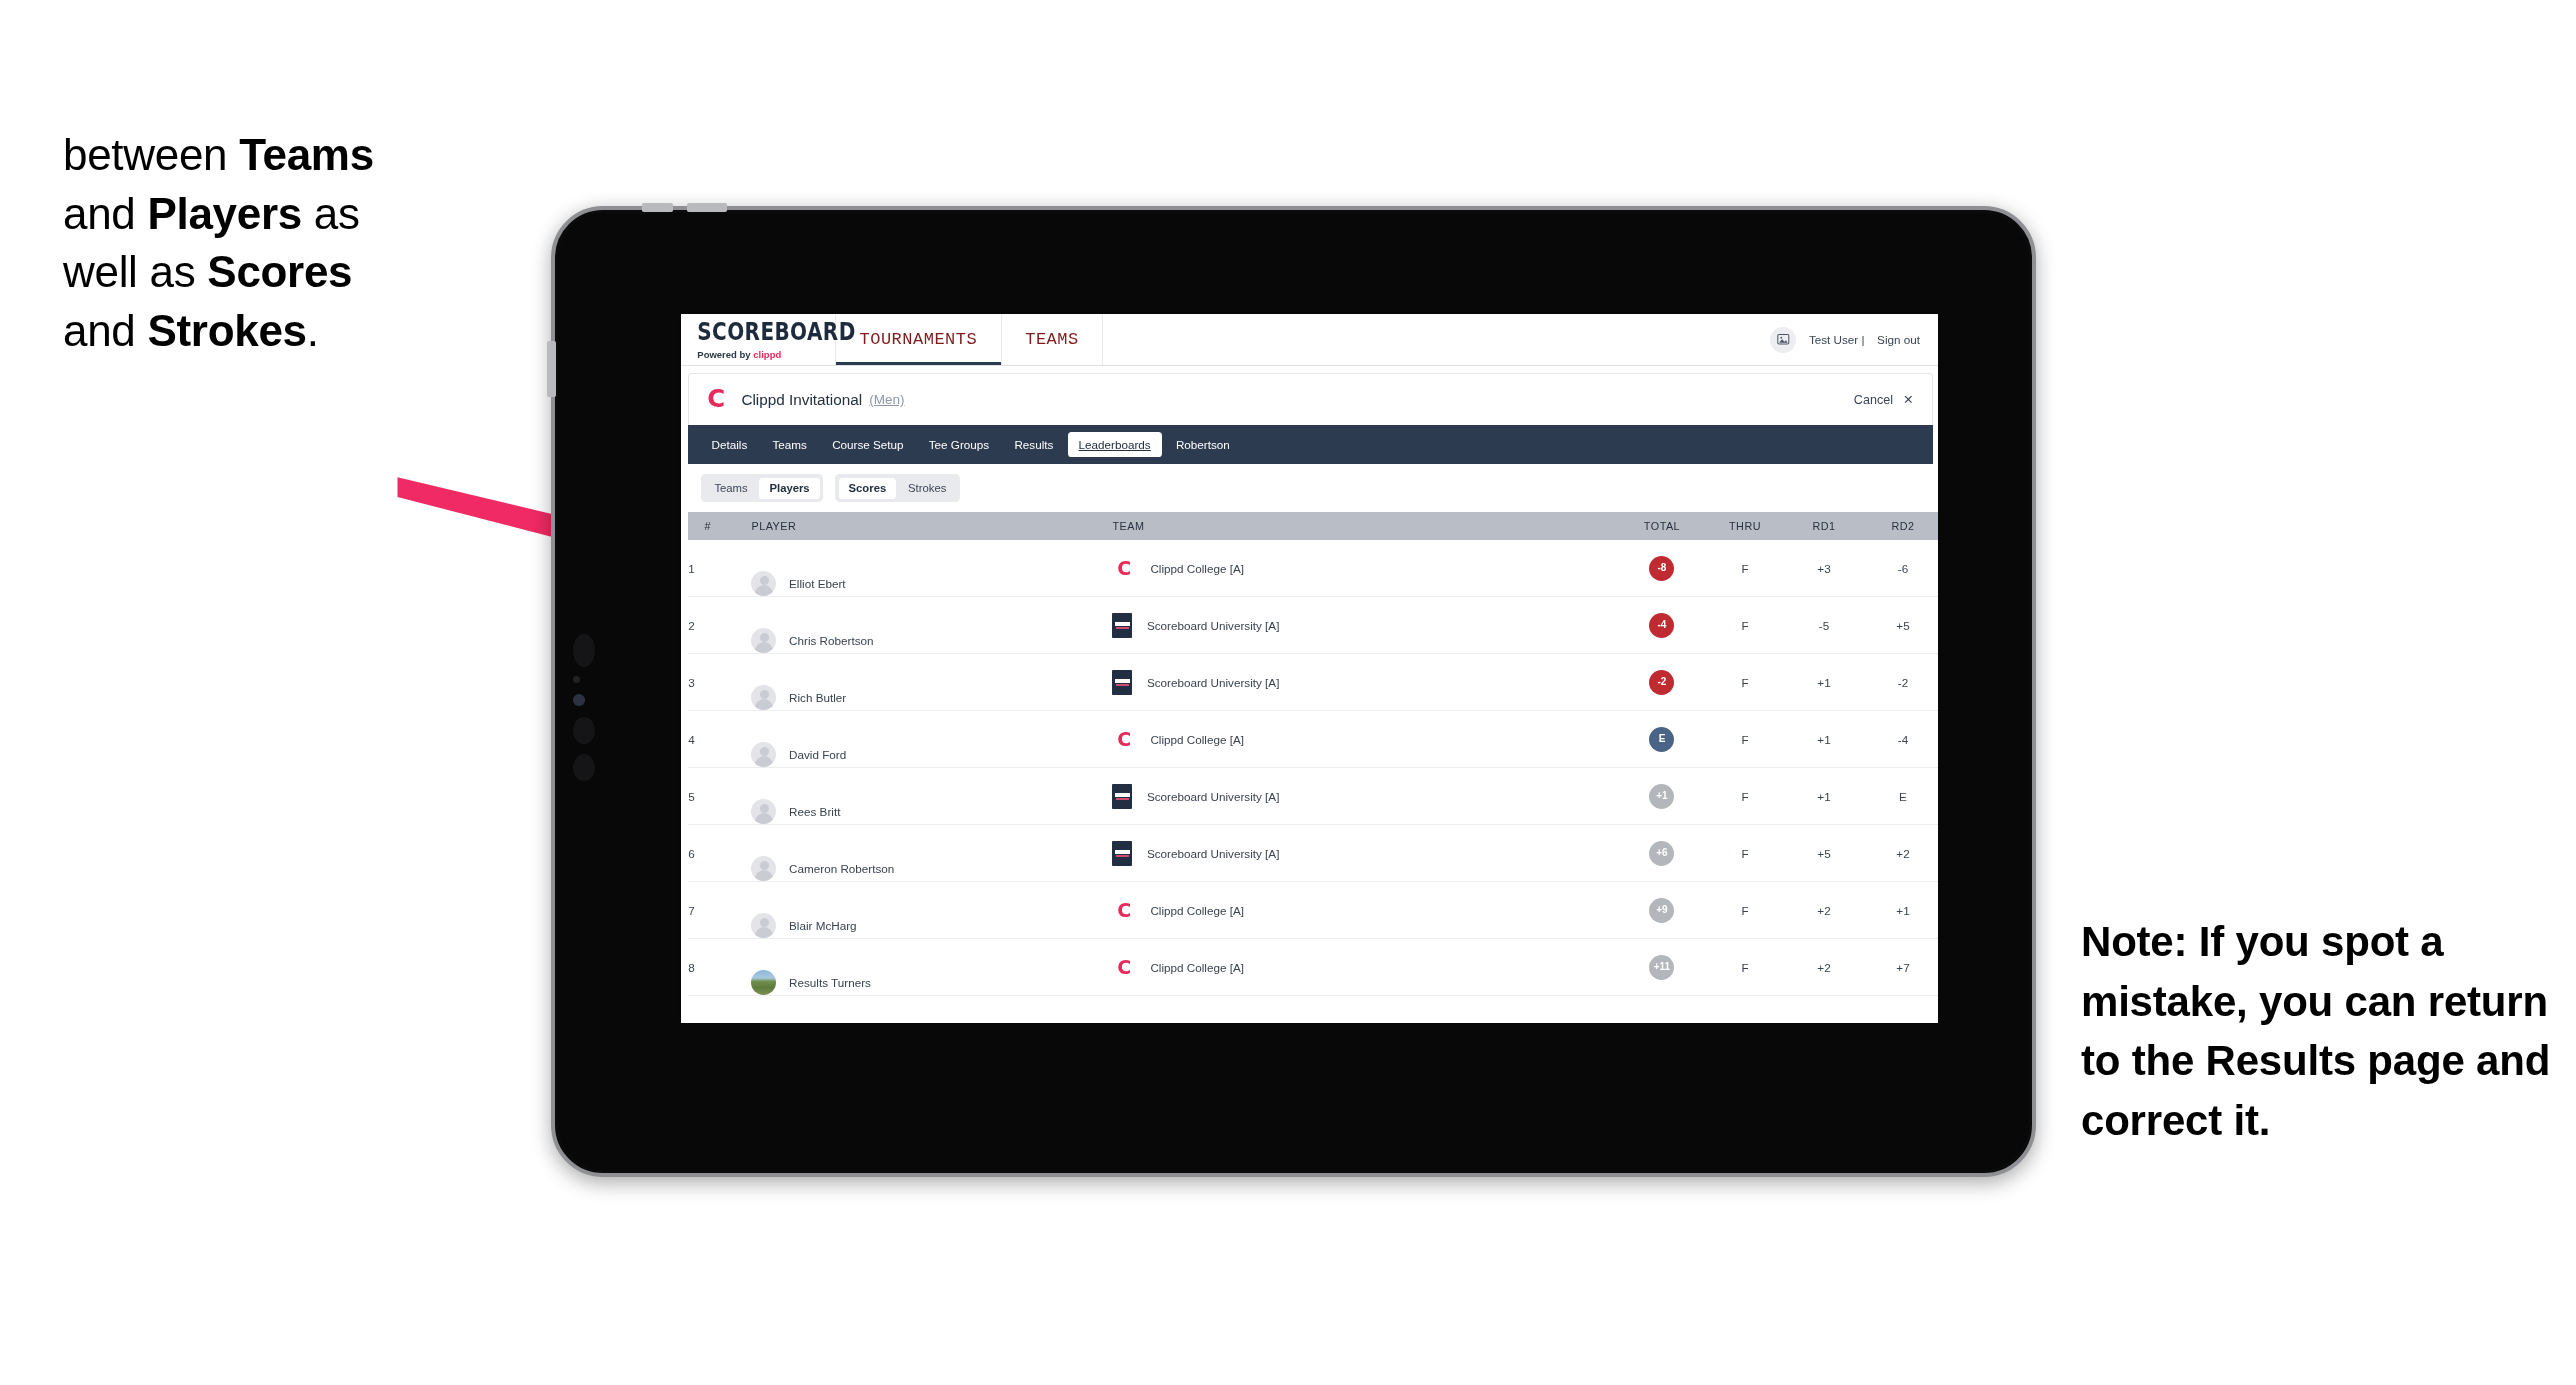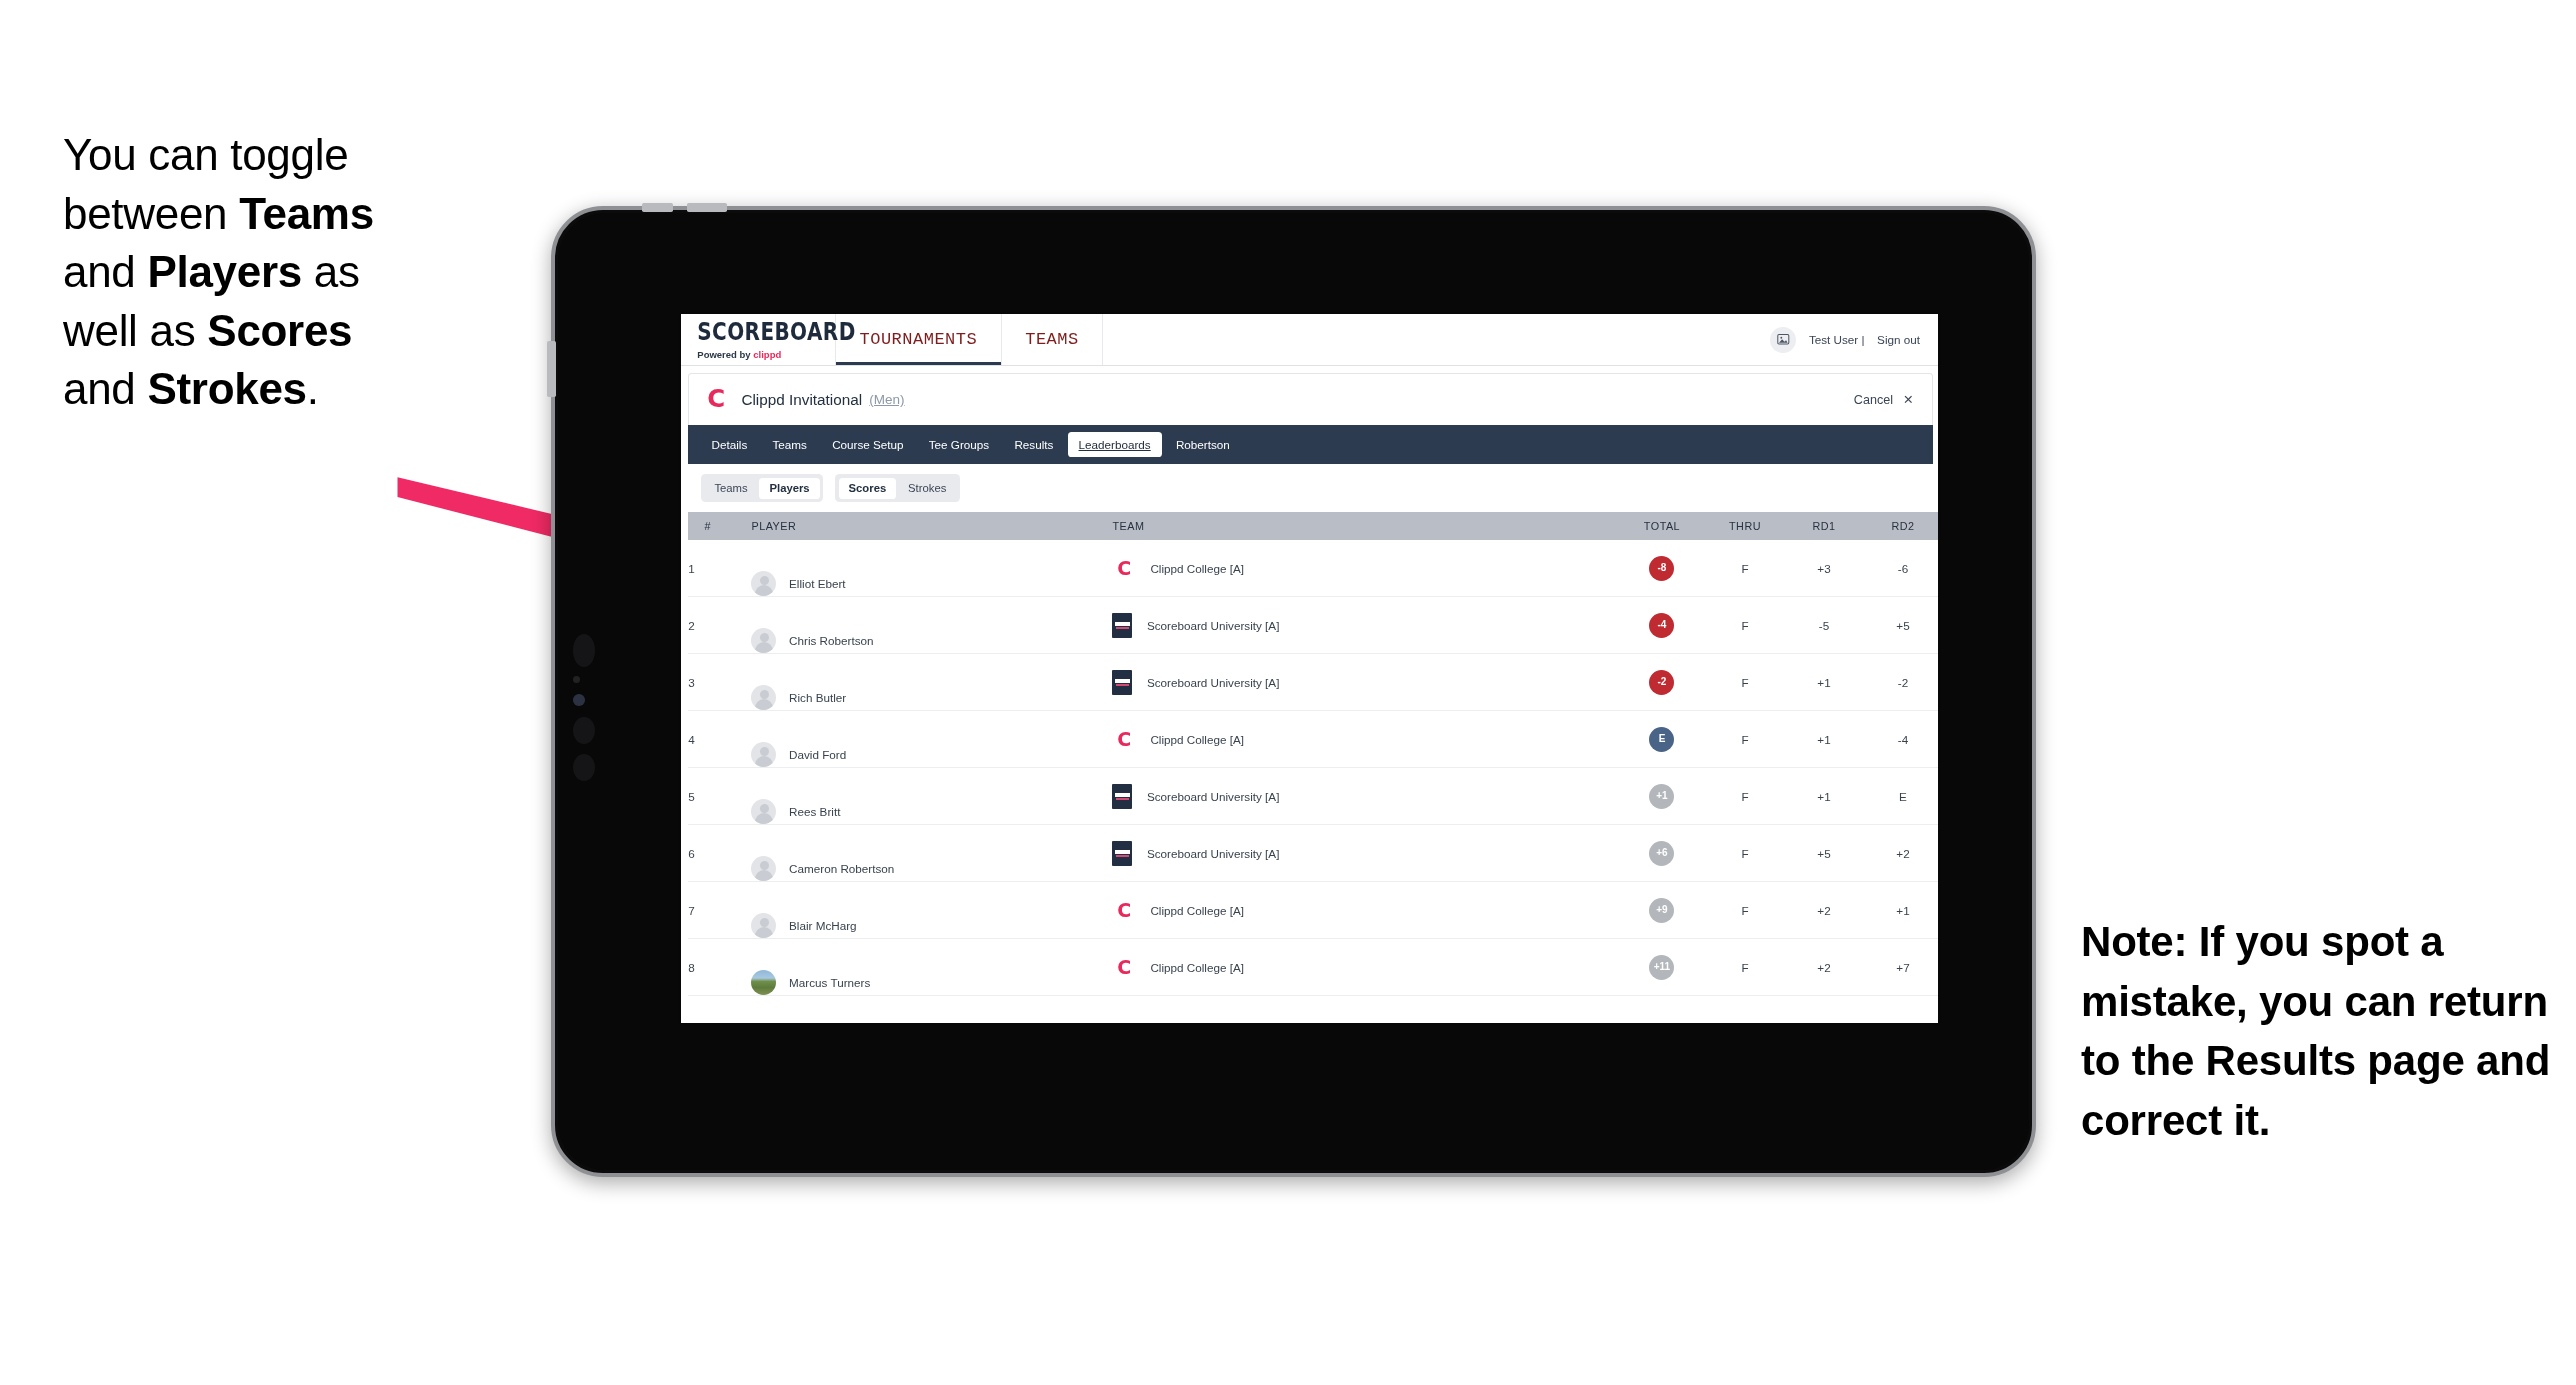--- a/index.html
+++ b/index.html
@@ -375,21 +375,20 @@
   }
   .badge.red  { background: #c02a31; }
   .badge.blue { background: #4a6487; }
   .badge.gray { background: #b3b6bb; }
   td.ctr { text-align: center; }
 </style>
 </head>
 <body>
 
 <div class="annotation" id="ann-left">
-  <div>You can toggle</div>
   <div><span>between </span><b>Teams</b></div>
   <div><span>and </span><b>Players</b><span> as</span></div>
   <div><span>well as </span><b>Scores</b></div>
   <div><span>and </span><b>Strokes</b><span>.</span></div>
 </div>
 
 <div class="arrow-wrap">
   <svg width="271" height="108" viewBox="0 0 300 120">
     <polygon points="0,8 197,55 186,78 0,30" fill="#ef2a64"></polygon>
     <polygon points="175,28 235,60 173,90" fill="#ef2a64"></polygon>
@@ -646,21 +645,21 @@
               <td class="ctr"><span class="badge gray">+9</span></td>
               <td class="ctr">F</td>
               <td class="ctr">+2</td>
               <td class="ctr">+1</td>
             </tr>
             <tr>
               <td class="rank">8</td>
               <td>
                 <div class="player-cell">
                   <span class="p-avatar photo"></span>
-                  <span>Marcus Turners</span>
+                  <span>Results Turners</span>
                 </div>
               </td>
               <td>
                 <div class="team-cell">
                   <span class="team-logo-c">C</span>
                   <span>Clippd College [A]</span>
                 </div>
               </td>
               <td class="ctr"><span class="badge gray">+11</span></td>
               <td class="ctr">F</td>

